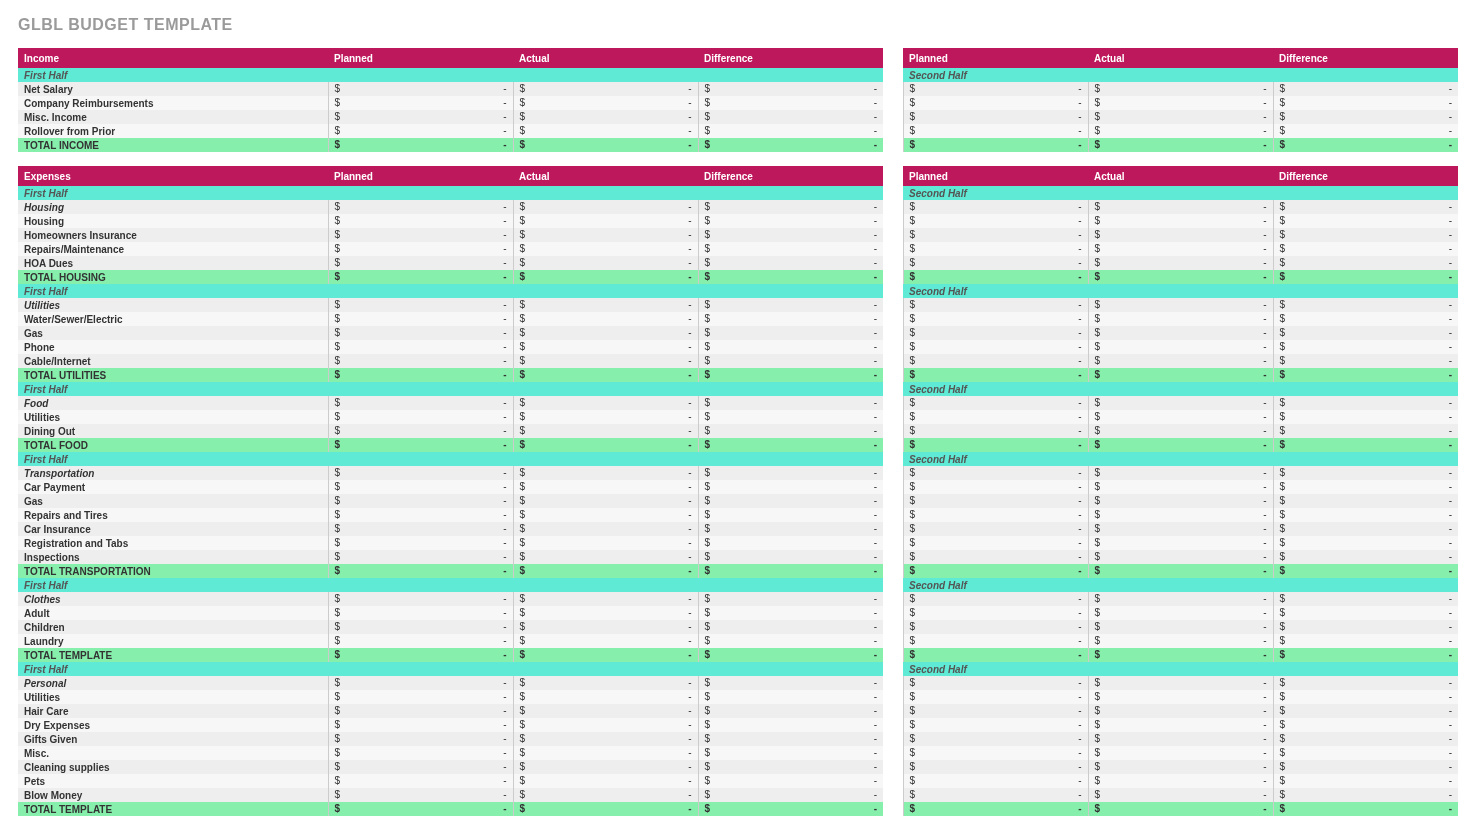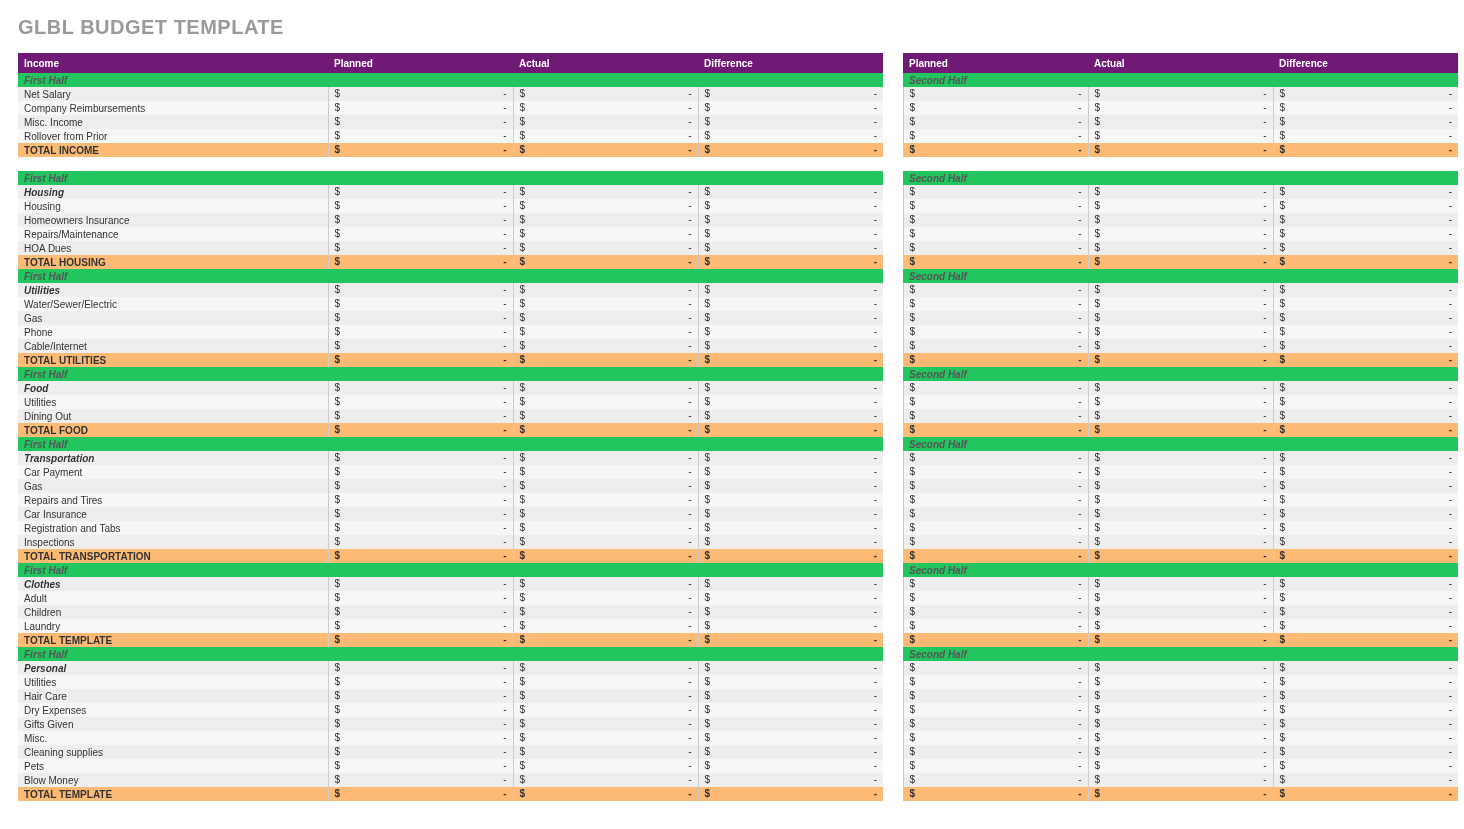--- a/index.html
+++ b/index.html
@@ -4,68 +4,68 @@
 <style>
   body {
     font-family: Arial, Helvetica, sans-serif;
     font-size: 10px;
     margin: 0;
     padding: 16px 18px;
     color: #333;
     background: #fff;
   }
   h1.title {
-    font-size: 20px;
+    font-size: 16px;
     font-weight: bold;
     color: #9a9a9a;
     letter-spacing: 0.5px;
     margin: 0 0 14px 0;
   }
   table.budget {
     border-collapse: collapse;
     width: 100%;
     table-layout: fixed;
   }
   table.budget col.label-col { width: 310px; }
   table.budget col.money-col { width: 185px; }
   table.budget col.gap-col   { width: 20px;  }
   table.budget td, table.budget th {
     padding: 0 6px;
     height: 14px;
     vertical-align: middle;
     text-align: left;
   }
   tr.header-row th {
-    background: #701a75;
+    background: #be185d;
     color: #fff;
     font-weight: bold;
     height: 20px;
   }
   tr.half-row td {
-    background: #22c55e;
+    background: #5eead4;
     font-style: italic;
     font-weight: bold;
     color: #555;
     border: none;
   }
   tr.stripe-even td { background: #eeeeee; }
   tr.stripe-odd  td { background: #f7f7f7; }
   tr.total-row td {
-    background: #fdba74;
+    background: #86efac;
     font-weight: bold;
   }
   td.gap       { background: #fff !important; border: none !important; }
   th.gap       { background: #fff !important; }
   .money-cell  { position: relative; border-left: 1px solid #ccc; }
   tr.header-row th.money-cell { border-left: none; margin-left: 48px; }
   .money-cell .cur { position: absolute; left: 6px;  top: 0; line-height: 14px; }
   .money-cell .val { position: absolute; right: 6px; top: 0; line-height: 14px; }
   tr.total-row .money-cell .cur,
   tr.total-row .money-cell .val { font-weight: bold; }
-  .row-label { padding-left: 6px; white-space: nowrap; overflow: hidden; }
+  .row-label { padding-left: 6px; white-space: nowrap; overflow: hidden; font-weight: bold; }
   .cat-label { font-weight: bold; font-style: italic; }
   .spacer-row td { height: 12px; background: #fff; border: none; }
 </style>
 </head>
 <body>
 
 <h1 class="title">GLBL BUDGET TEMPLATE</h1>
 
 <table class="budget">
   <colgroup>
@@ -230,20 +230,30 @@
           <span class="val">-</span>
         </td>
         <td class="money-cell">
           <span class="cur">$</span>
           <span class="val">-</span>
         </td>
       </tr>
       <tr class="spacer-row">
         <td colspan="8"></td>
       </tr>
+      <tr class="header-row">
+        <th>Expenses</th>
+        <th class="money-cell">Planned</th>
+        <th class="money-cell">Actual</th>
+        <th class="money-cell">Difference</th>
+        <th class="gap"></th>
+        <th class="money-cell">Planned</th>
+        <th class="money-cell">Actual</th>
+        <th class="money-cell">Difference</th>
+      </tr>
       <tr class="half-row">
         <td colspan="4">First Half</td>
         <td class="gap"></td>
         <td colspan="3">Second Half</td>
       </tr>
       <tr class="stripe-even">
         <td class="row-label cat-label">Housing</td>
         <td class="money-cell">
           <span class="cur">$</span>
           <span class="val">-</span>

